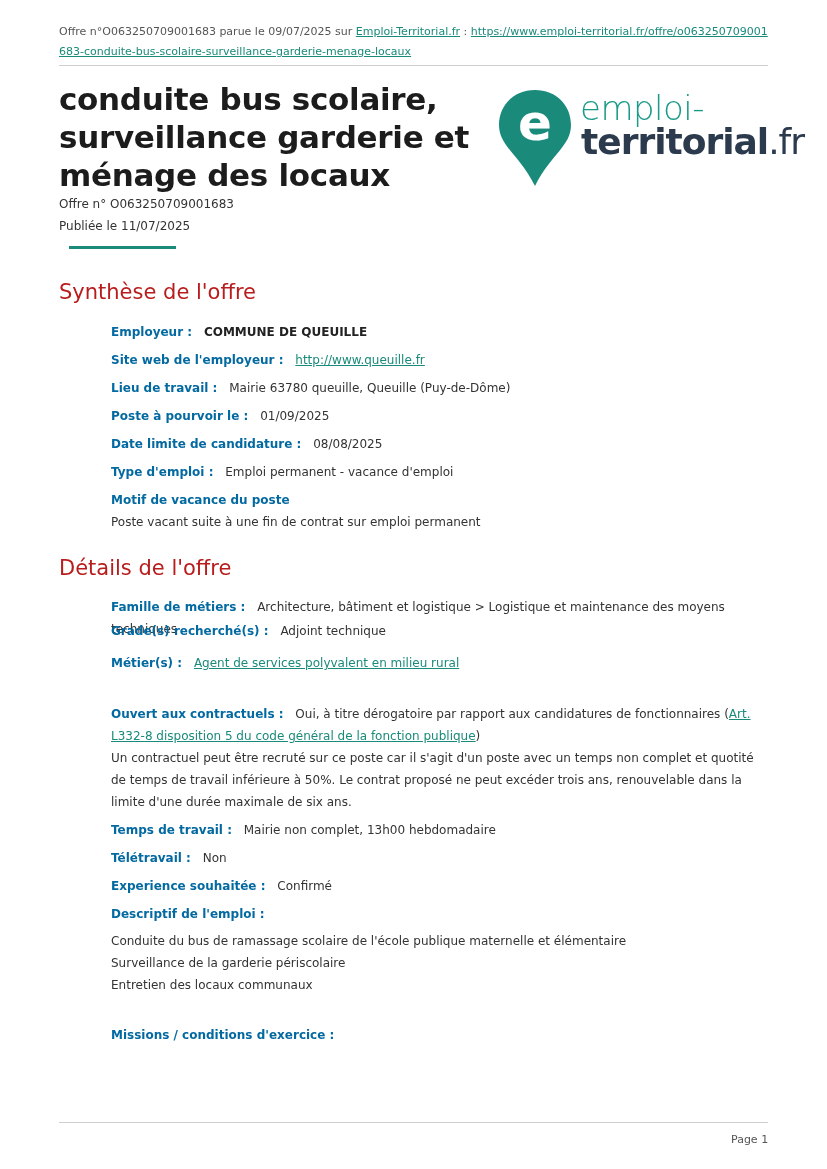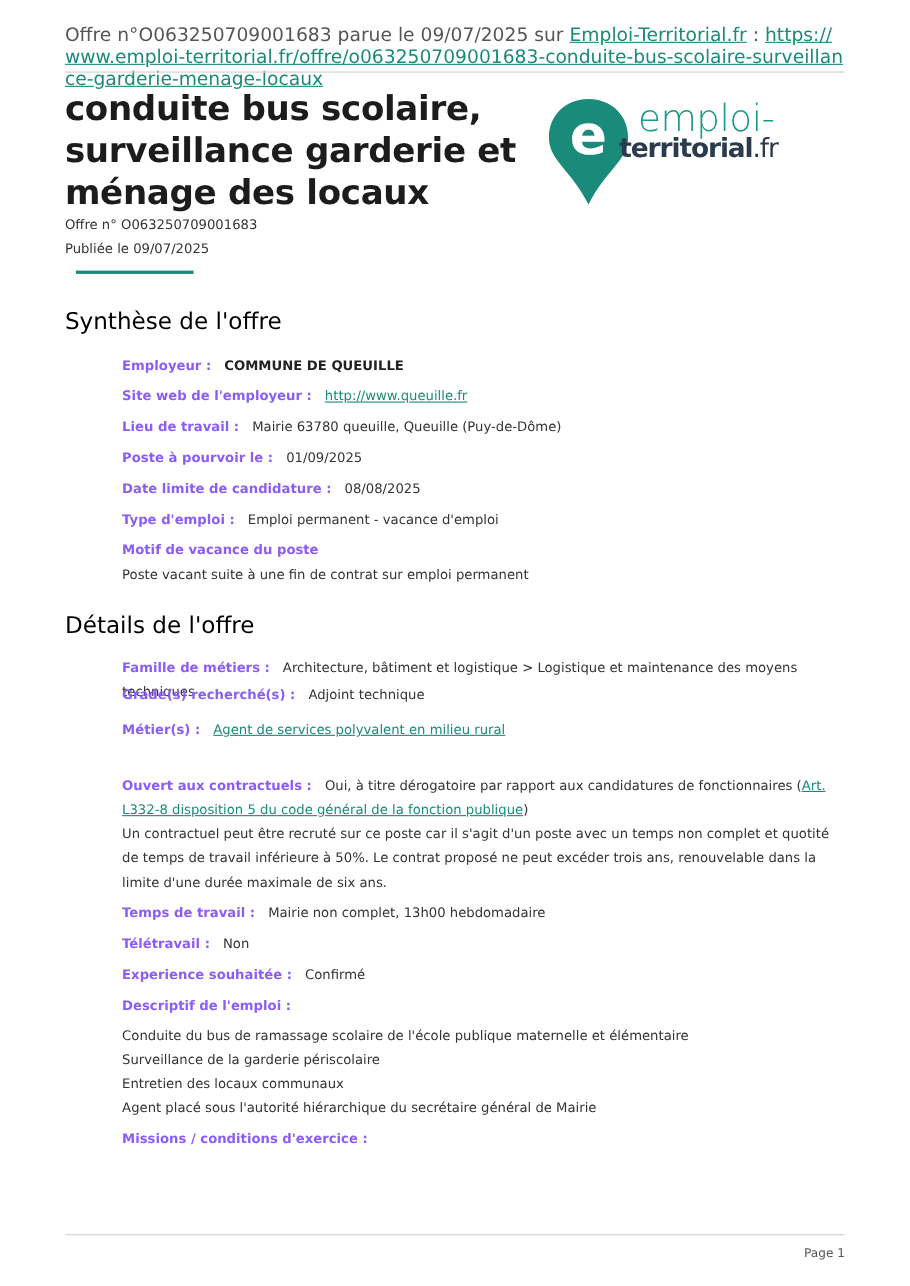--- a/index.html
+++ b/index.html
@@ -3,57 +3,57 @@
   <meta charset="utf-8">
   <style>
     html, body { margin: 0; padding: 0; background: #ffffff; }
     body {
       width: 827px; height: 1169px; position: relative; overflow: hidden;
       font-family: "DejaVu Sans", sans-serif; color: #222;
     }
     a { color: #1a8a7a; text-decoration: underline; }
     .topline {
       position: absolute; left: 59px; top: 22px; width: 709px;
-      font-size: 17px; line-height: 20px; color: #555;
+      font-size: 11px; line-height: 20px; color: #555;
     }
     .topline a { color: #1a8a7a; }
     .top-rule { position: absolute; left: 59px; top: 65px; width: 709px; height: 1px; background: #cfcfcf; }
     .title {
       position: absolute; left: 59px; top: 80px; width: 420px;
       font-size: 31px; font-weight: bold; line-height: 38px; color: #1c1c1c;
       letter-spacing: -0.3px;
     }
     .offer-no { position: absolute; left: 59px; top: 197px; font-size: 12px; color: #333; }
     .pub-date { position: absolute; left: 59px; top: 219px; font-size: 12px; color: #333; }
     .accent-bar { position: absolute; left: 69px; top: 246px; width: 107px; height: 3px; background: #1a8a7a; }
     .logo { position: absolute; left: 497px; top: 88px; width: 270px; height: 102px; }
     .logo-text1 { position:absolute; left: 83px; top: 0px; font-size: 34px; color: #1a9a88; letter-spacing: -0.5px; font-weight: 300; }
-    .logo-text2 { position:absolute; left: 66px; top: 33px; font-size: 24px; color: #2b3a4d; font-weight: bold; letter-spacing: -1px; text-align: right; }
+    .logo-text2 { position:absolute; left: 84px; top: 33px; font-size: 36px; color: #2b3a4d; font-weight: bold; letter-spacing: -1px; text-align: right; }
     .logo-text2 span.fr { font-weight: normal; color: #2b3a4d; }
     .section-title {
-      position: absolute; left: 59px; font-size: 21px; color: #000000; font-weight: normal;
+      position: absolute; left: 59px; font-size: 21px; color: #b91c1c; font-weight: normal;
     }
     .row { position: absolute; left: 111px; font-size: 12px; color: #333; line-height: 22px; width: 660px; }
-    .lbl { font-weight: bold; color: #8b5cf6; margin-right: 8px; }
+    .lbl { font-weight: bold; color: #0369a1; margin-right: 8px; }
     .val-bold { font-weight: bold; color: #222; }
     .footer-rule { position: absolute; left: 59px; top: 1122px; width: 709px; height: 1px; background: #cfcfcf; }
     .page-no { position: absolute; left: 731px; top: 1133px; font-size: 11px; color: #555; }
   </style>
 </head>
 <body>
 
 <div class="topline">
   <span>Offre n°O063250709001683 parue le 09/07/2025 sur</span>
   <a>Emploi-Territorial.fr</a><span> : </span><a style="word-break: break-all;">https://www.emploi-territorial.fr/offre/o063250709001683-conduite-bus-scolaire-surveillance-garderie-menage-locaux</a>
 </div>
 <div class="top-rule"></div>
 
 <h1 class="title" style="margin:0;">conduite bus scolaire, surveillance garderie et ménage des locaux</h1>
 <div class="offer-no">Offre n° O063250709001683</div>
-<div class="pub-date">Publiée le 09/07/2025</div>
+<div class="pub-date">Publiée le 11/07/2025</div>
 <div class="accent-bar"></div>
 
 <div class="logo">
   <svg width="76" height="100" viewBox="0 0 76 100" style="position:absolute;left:0;top:0;">
     <path d="M38 2 C17 2 2 17 2 37 C2 58 22 66 38 98 C54 66 74 58 74 37 C74 17 59 2 38 2 Z" fill="#1a8a7a"></path>
     <text x="38" y="52" text-anchor="middle" font-family="DejaVu Sans, sans-serif" font-weight="bold" font-size="50" fill="#ffffff">e</text>
   </svg>
   <div class="logo-text1">emploi-</div>
   <div class="logo-text2"><span>territorial</span><span class="fr">.fr</span></div>
 </div>
@@ -120,20 +120,19 @@
   <span class="lbl">Experience souhaitée :</span>
   <span>Confirmé</span>
 </div>
 <div class="row" style="top:903px;">
   <div class="lbl">Descriptif de l'emploi :</div>
 </div>
 <div class="row" style="top:930px;">
   <div>Conduite du bus de ramassage scolaire de l'école publique maternelle et élémentaire</div>
   <div>Surveillance de la garderie périscolaire</div>
   <div>Entretien des locaux communaux</div>
-  <div>Agent placé sous l'autorité hiérarchique du secrétaire général de Mairie</div>
 </div>
 <div class="row" style="top:1024px;">
   <div class="lbl">Missions / conditions d'exercice :</div>
 </div>
 
 <div class="footer-rule"></div>
 <div class="page-no">Page 1</div>
 
 </body></html>

